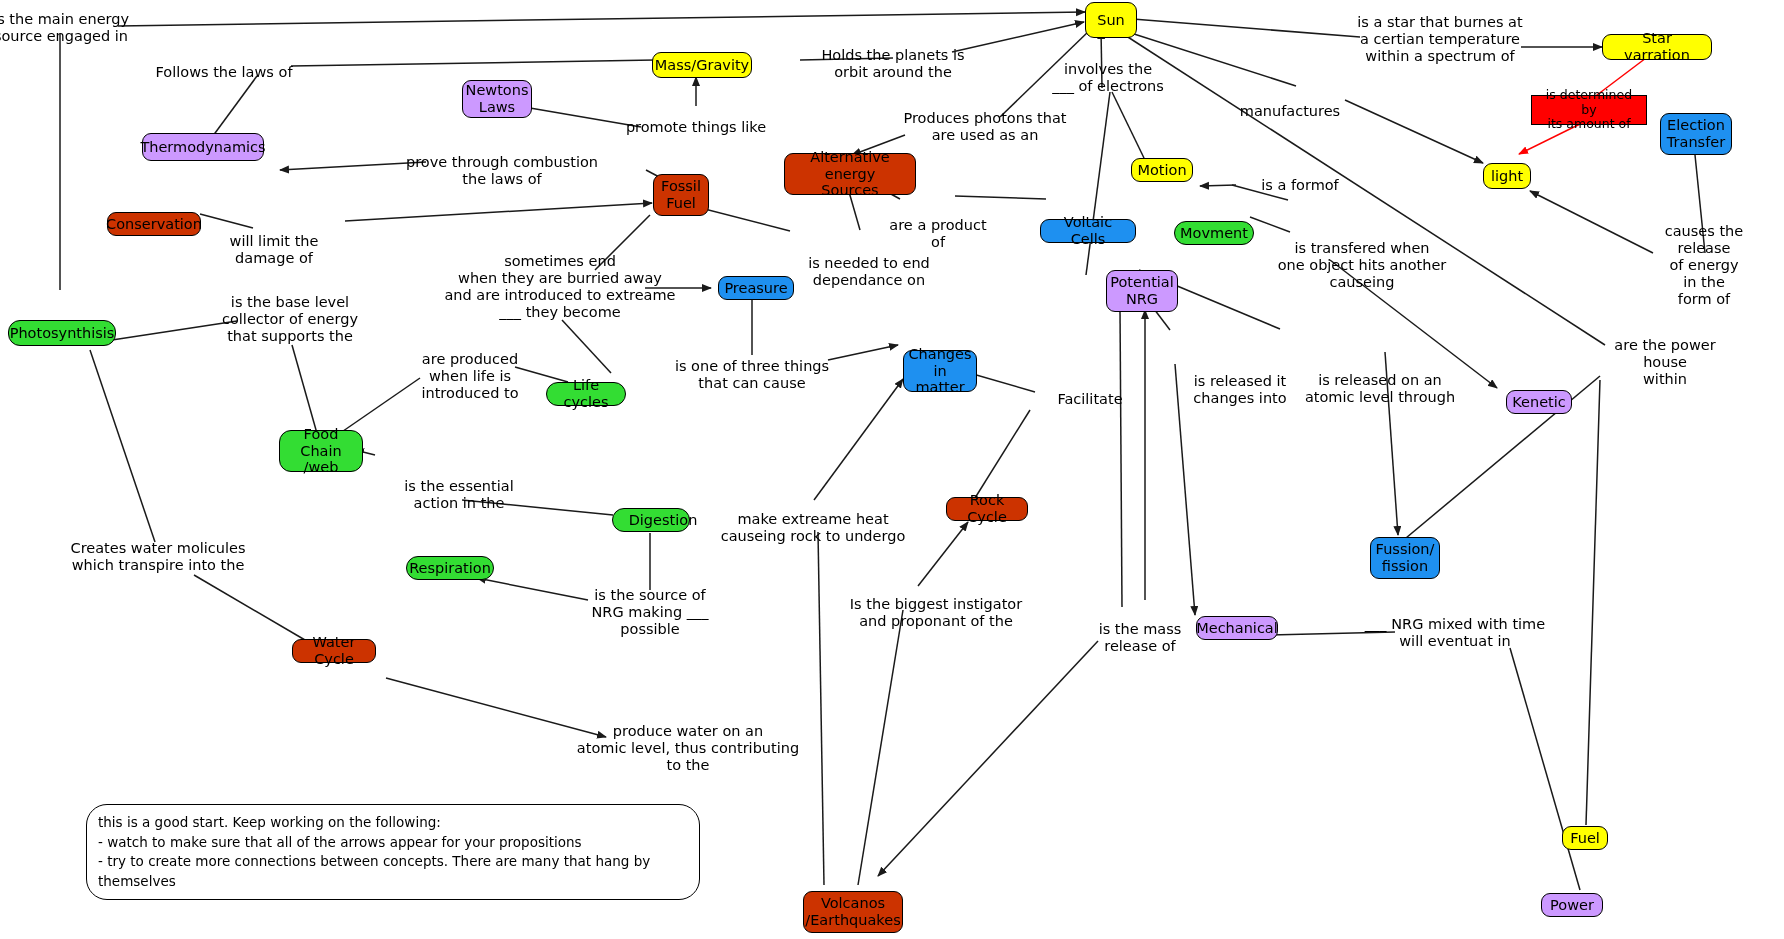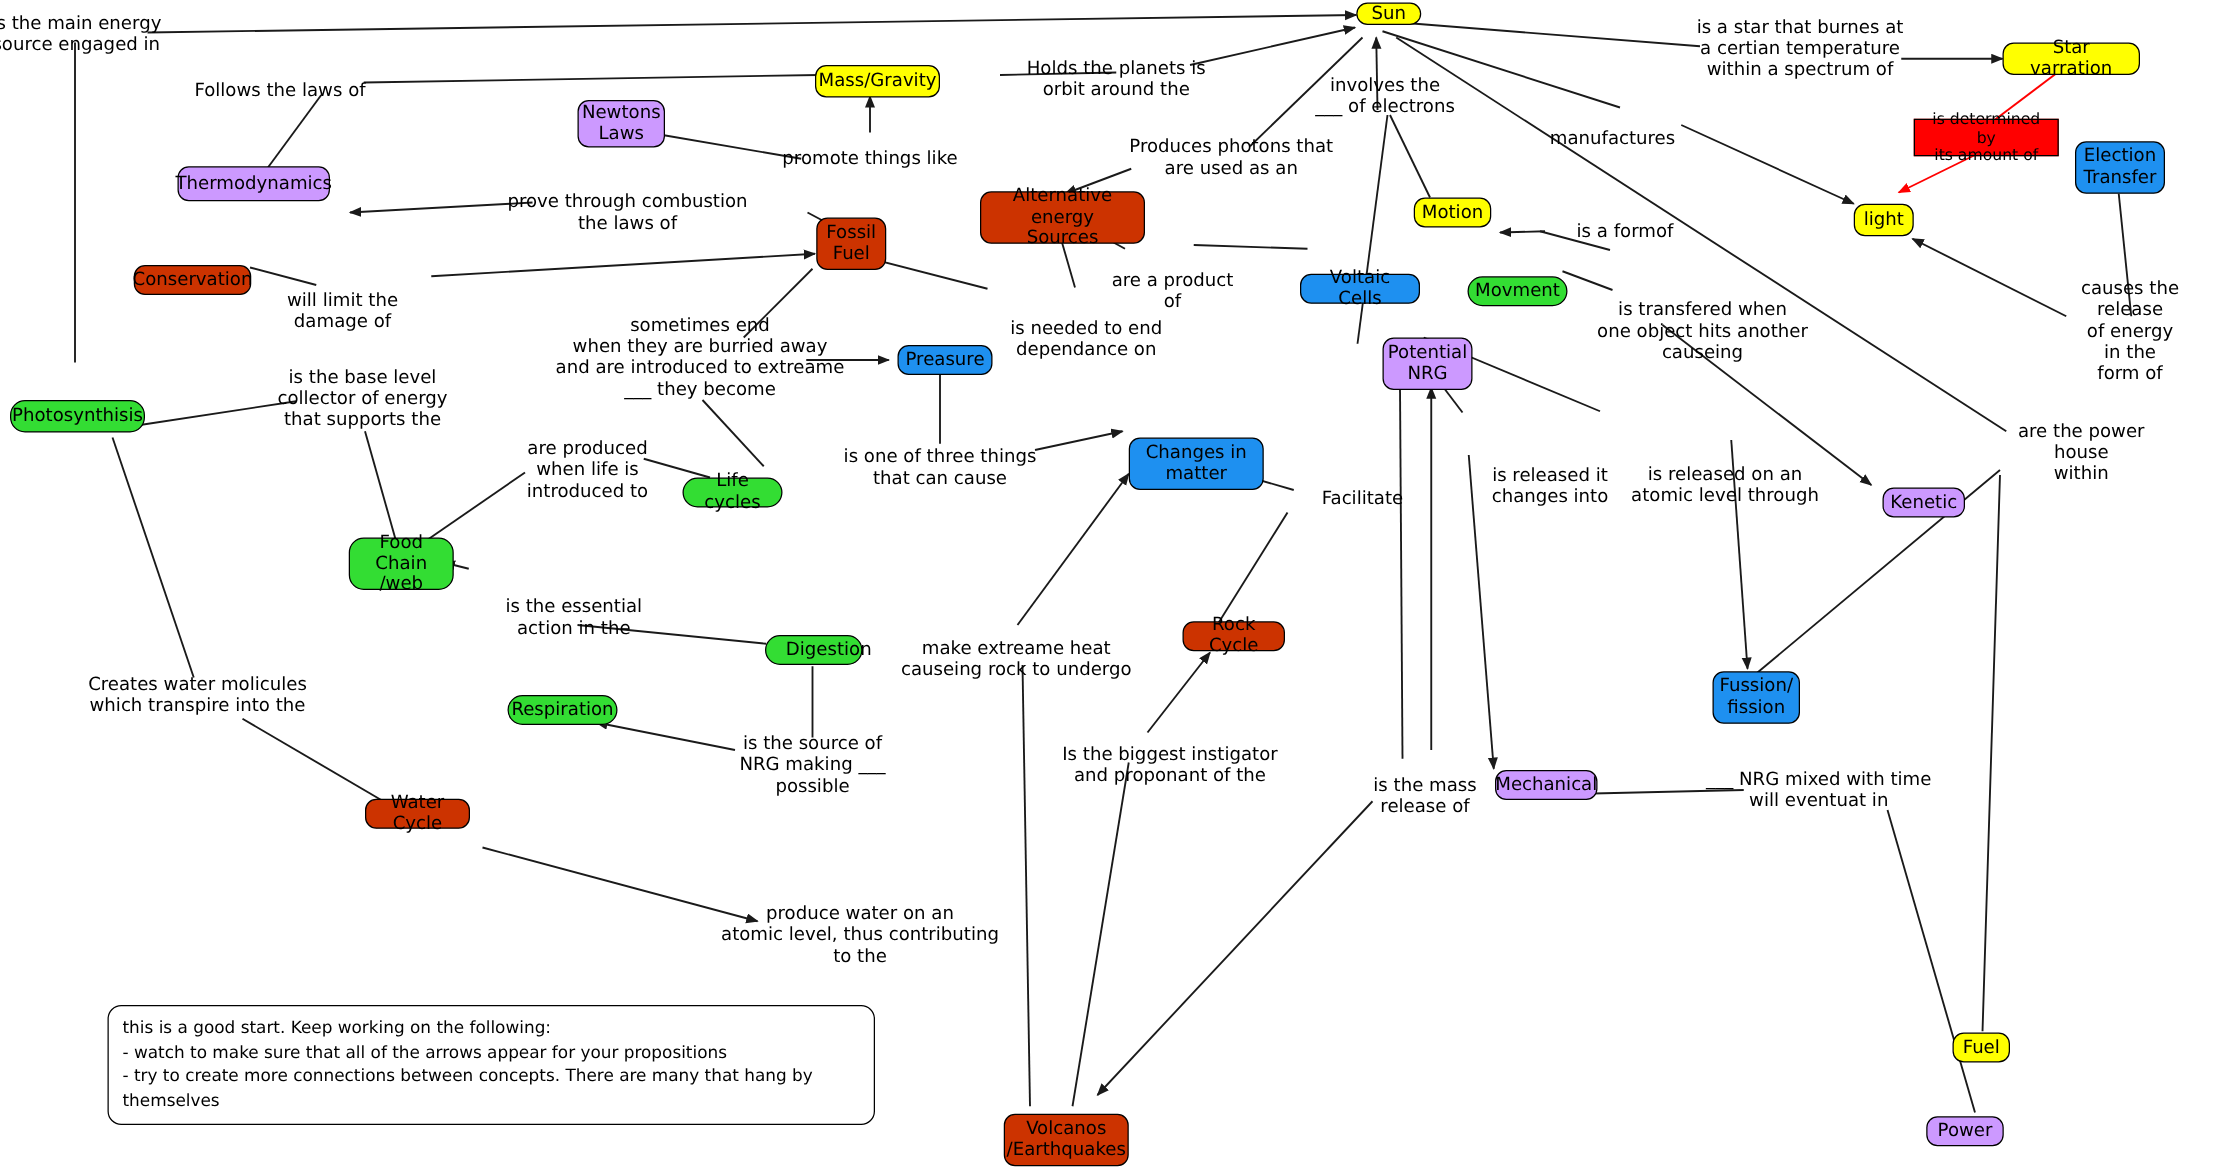--- a/index.html
+++ b/index.html
@@ -52,21 +52,21 @@
     font-size: 14.5px;
     line-height: 1.18;
     color: #000000;
     text-align: center;
     white-space: pre-line;
     transform: translate(-50%, -50%);
   }
   .note {
     position: absolute;
     border: 1.4px solid #000000;
-    border-radius: 11px;
+    border-radius: 21px;
     background: #ffffff;
     font-size: 13.5px;
     line-height: 1.45;
     color: #000000;
     padding: 8px 11px;
     white-space: pre-line;
   }
 </style>
 </head>
 <body>
@@ -187,21 +187,21 @@
       <path d="M1510,648 L1580,890"></path>
 
       <path d="M1600,380 L1586,825"></path>
 
       <path d="M386,678 L606,737" marker-end="url(#ah)"></path>
 
       <path d="M1145,600 L1145,310" marker-end="url(#ah)"></path>
     </g>
   </svg>
 
-  <div class="node yellow" style="left:1085px; top:2px; width:52px; height:18px;">Sun</div>
+  <div class="node yellow" style="left:1085px; top:2px; width:52px; height:36px;">Sun</div>
 
   <div class="node yellow" style="left:652px; top:52px; width:100px; height:26px;">Mass/Gravity</div>
 
   <div class="node purple" style="left:462px; top:80px; width:70px; height:38px;">Newtons
 Laws</div>
 
   <div class="node purple" style="left:142px; top:133px; width:122px; height:28px;">Thermodynamics</div>
 
   <div class="node orange" style="left:107px; top:212px; width:94px; height:24px;">Conservation</div>
 
@@ -229,21 +229,21 @@
 
   <div class="node green" style="left:8px; top:320px; width:108px; height:26px;">Photosynthisis</div>
 
   <div class="node blue" style="left:718px; top:276px; width:76px; height:24px;">Preasure</div>
 
   <div class="node green" style="left:546px; top:382px; width:80px; height:24px;">Life cycles</div>
 
   <div class="node green" style="left:279px; top:430px; width:84px; height:42px;">Food Chain
 /web</div>
 
-  <div class="node blue" style="left:903px; top:350px; width:108px; height:42px;">Changes in
+  <div class="node blue" style="left:903px; top:350px; width:74px; height:42px;">Changes in
 matter</div>
 
   <div class="node purple" style="left:1106px; top:270px; width:72px; height:42px;">Potential
 NRG</div>
 
   <div class="node purple" style="left:1506px; top:390px; width:66px; height:24px;">Kenetic</div>
 
   <div class="node green" style="left:612px; top:508px; width:78px; height:24px;padding-left:31px;">Digestion</div>
 
   <div class="node green" style="left:406px; top:556px; width:88px; height:24px;">Respiration</div>

